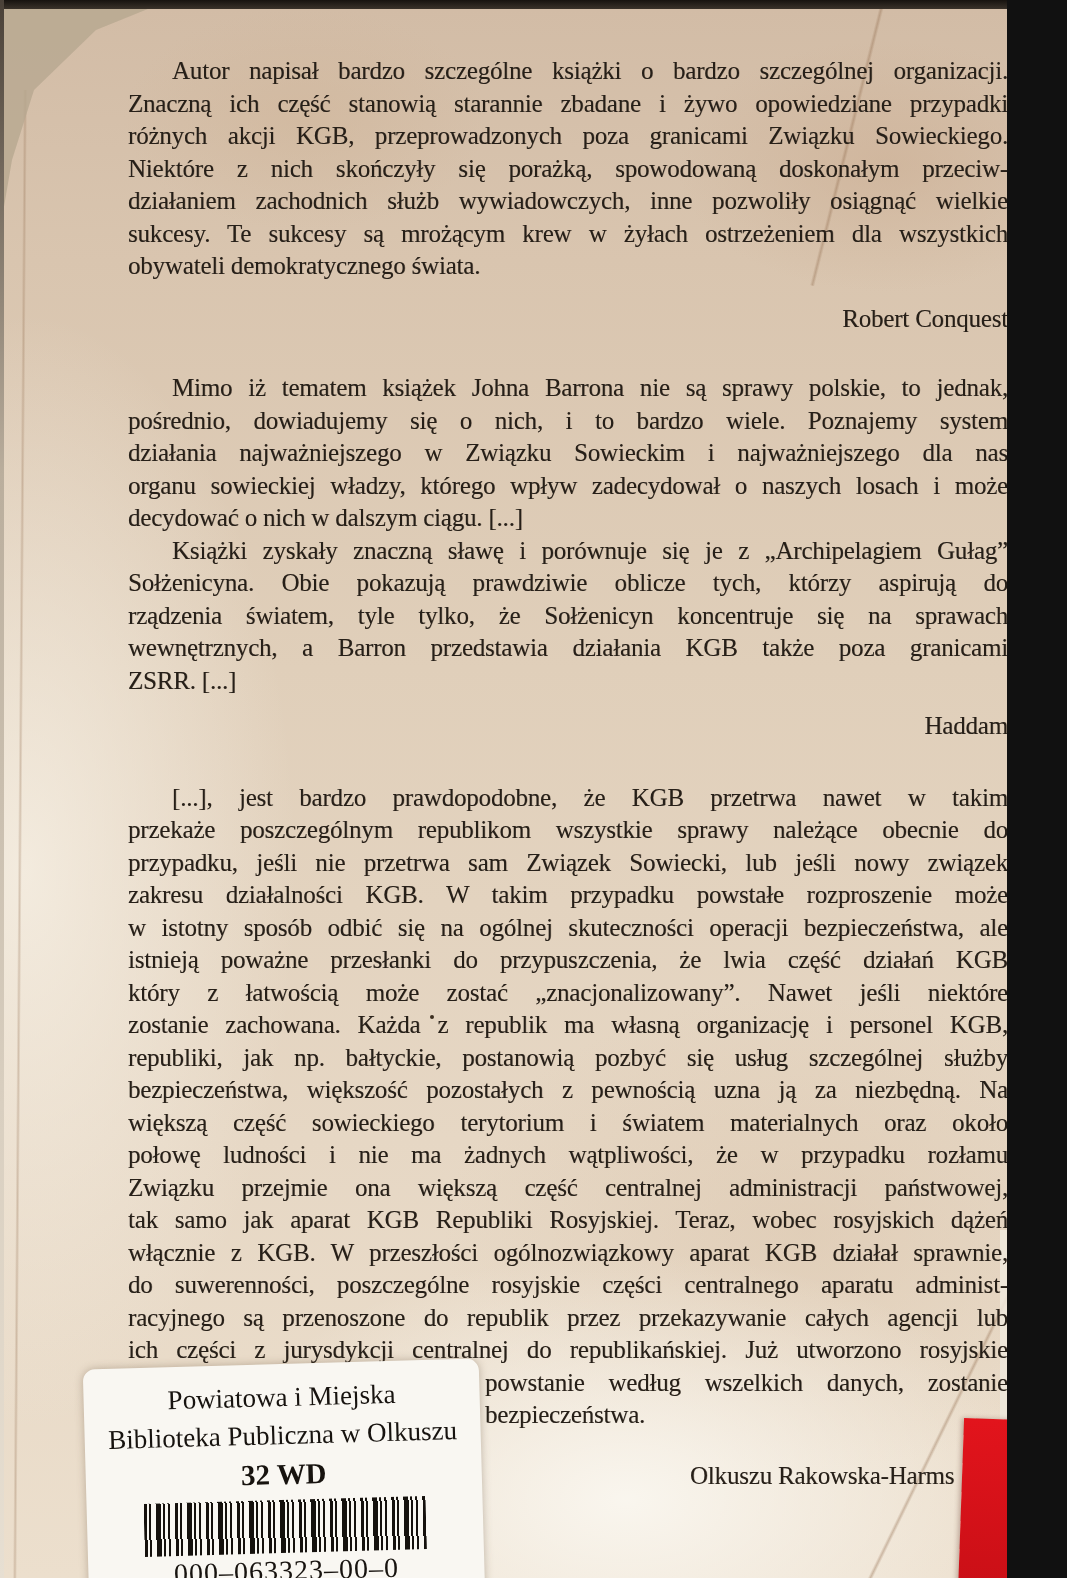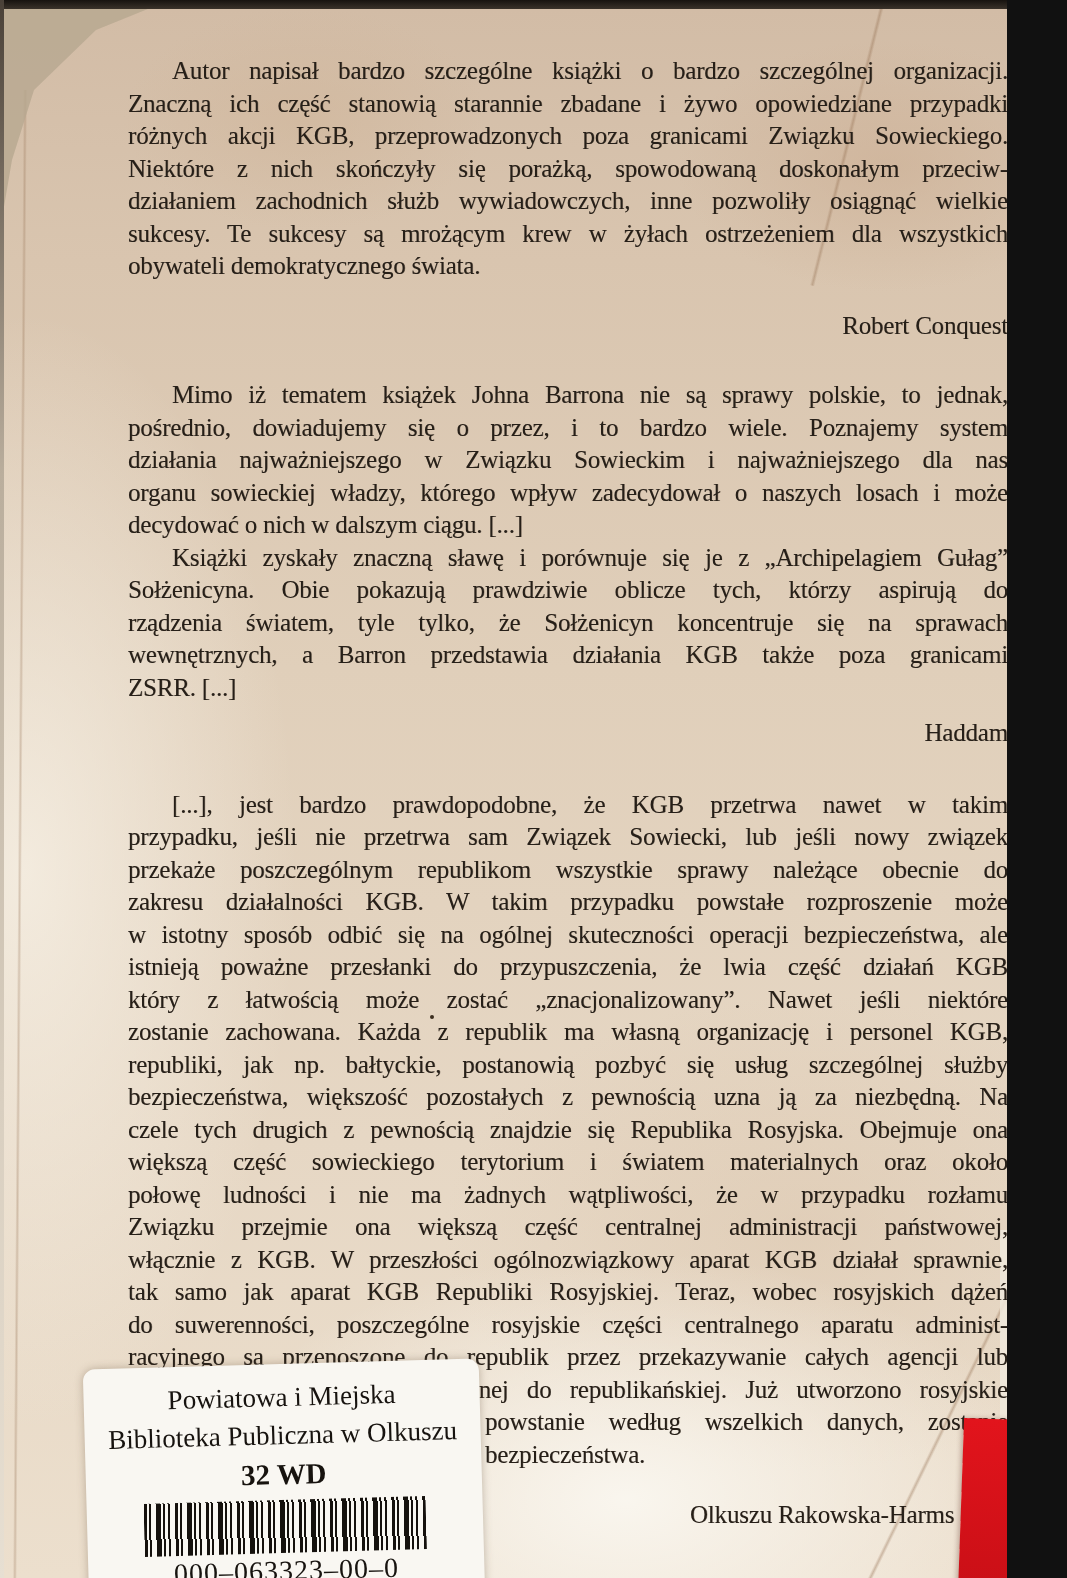--- a/index.html
+++ b/index.html
@@ -37,21 +37,21 @@
     background:#e9dccb; border-radius:9px; box-shadow:0 0 6px rgba(120,90,60,0.25) inset;
   }
   
   .textblock { position:absolute; left:128px; top:55px; width:880px; color:#261f18;
     font-size:25px; line-height:32.5px; letter-spacing:-0.2px;
     text-shadow:0.4px 0.4px 0 rgba(48,36,26,0.4); }
   .line { text-align:justify; text-align-last:justify; white-space:nowrap; }
   .line.last { text-align-last:left; }
   .para.indent .line.first { text-indent:44px; }
   .attribution { text-align:right; }
-  .attr-rc { margin-top:27px; }
+  .attr-rc { margin-top:20px; }
   .attr-haddam { margin-top:13px; }
   .attr-teresa { margin-top:28px; text-align:left; padding-left:562px; white-space:nowrap; }
   .mt-p2 { margin-top:37px; }
   .mt-p4 { margin-top:39px; }
   .continuation { margin-left:357px; width:523px; }
   
   .library-label {
     position:absolute; left:86px; top:1364px; width:396px; height:240px;
     background:#f9f7f2; border-radius:12px; transform:rotate(-1.6deg);
     box-shadow:0 0 8px rgba(90,70,50,0.35);
@@ -100,51 +100,50 @@
         <div class="line">różnych akcji KGB, przeprowadzonych poza granicami Związku Sowieckiego.</div>
         <div class="line">Niektóre z nich skończyły się porażką, spowodowaną doskonałym przeciw-</div>
         <div class="line">działaniem zachodnich służb wywiadowczych, inne pozwoliły osiągnąć wielkie</div>
         <div class="line">sukcesy. Te sukcesy są mrożącym krew w żyłach ostrzeżeniem dla wszystkich</div>
         <div class="line last">obywateli demokratycznego świata.</div>
       </div>
     <div class="attribution attr-rc">Robert Conquest</div>
 
     <div class="para indent mt-p2">
         <div class="line first">Mimo iż tematem książek Johna Barrona nie są sprawy polskie, to jednak,</div>
-        <div class="line">pośrednio, dowiadujemy się o przez, i to bardzo wiele. Poznajemy system</div>
+        <div class="line">pośrednio, dowiadujemy się o nich, i to bardzo wiele. Poznajemy system</div>
         <div class="line">działania najważniejszego w Związku Sowieckim i najważniejszego dla nas</div>
         <div class="line">organu sowieckiej władzy, którego wpływ zadecydował o naszych losach i może</div>
         <div class="line last">decydować o nich w dalszym ciągu. [...]</div>
       </div>
     <div class="para indent">
         <div class="line first">Książki zyskały znaczną sławę i porównuje się je z „Archipelagiem Gułag”</div>
         <div class="line">Sołżenicyna. Obie pokazują prawdziwie oblicze tych, którzy aspirują do</div>
         <div class="line">rządzenia światem, tyle tylko, że Sołżenicyn koncentruje się na sprawach</div>
         <div class="line">wewnętrznych, a Barron przedstawia działania KGB także poza granicami</div>
         <div class="line last">ZSRR. [...]</div>
       </div>
     <div class="attribution attr-haddam">Haddam</div>
 
     <div class="para indent mt-p4">
         <div class="line first">[...], jest bardzo prawdopodobne, że KGB przetrwa nawet w takim</div>
+        <div class="line">przekaże poszczególnym republikom wszystkie sprawy należące obecnie do</div>
         <div class="line">przypadku, jeśli nie przetrwa sam Związek Sowiecki, lub jeśli nowy związek</div>
-        <div class="line">przekaże poszczególnym republikom wszystkie sprawy należące obecnie do</div>
         <div class="line">zakresu działalności KGB. W takim przypadku powstałe rozproszenie może</div>
         <div class="line">w istotny sposób odbić się na ogólnej skuteczności operacji bezpieczeństwa, ale</div>
         <div class="line">istnieją poważne przesłanki do przypuszczenia, że lwia część działań KGB</div>
         <div class="line">który z łatwością może zostać „znacjonalizowany”. Nawet jeśli niektóre</div>
         <div class="line">zostanie zachowana. Każda z republik ma własną organizację i personel KGB,</div>
         <div class="line">republiki, jak np. bałtyckie, postanowią pozbyć się usług szczególnej służby</div>
         <div class="line">bezpieczeństwa, większość pozostałych z pewnością uzna ją za niezbędną. Na</div>
-        <div class="line">czele tych drugich z pewnością znajdzie się Republika Rosyjska. Obejmuje ona</div>
         <div class="line">większą część sowieckiego terytorium i światem materialnych oraz około</div>
         <div class="line">połowę ludności i nie ma żadnych wątpliwości, że w przypadku rozłamu</div>
         <div class="line">Związku przejmie ona większą część centralnej administracji państwowej,</div>
+        <div class="line">tak samo jak aparat KGB Republiki Rosyjskiej. Teraz, wobec rosyjskich dążeń</div>
         <div class="line">włącznie z KGB. W przeszłości ogólnozwiązkowy aparat KGB działał sprawnie,</div>
-        <div class="line">tak samo jak aparat KGB Republiki Rosyjskiej. Teraz, wobec rosyjskich dążeń</div>
         <div class="line">do suwerenności, poszczególne rosyjskie części centralnego aparatu administ-</div>
         <div class="line">racyjnego są przenoszone do republik przez przekazywanie całych agencji lub</div>
         <div class="line">ich części z jurysdykcji centralnej do republikańskiej. Już utworzono rosyjskie</div>
       </div>
     <div class="para continuation">
         <div class="line first">powstanie według wszelkich danych, zostanie</div>
         <div class="line last">bezpieczeństwa.</div>
       </div>
     <div class="attribution attr-teresa">Olkuszu Rakowska-Harms</div>
   </div>

